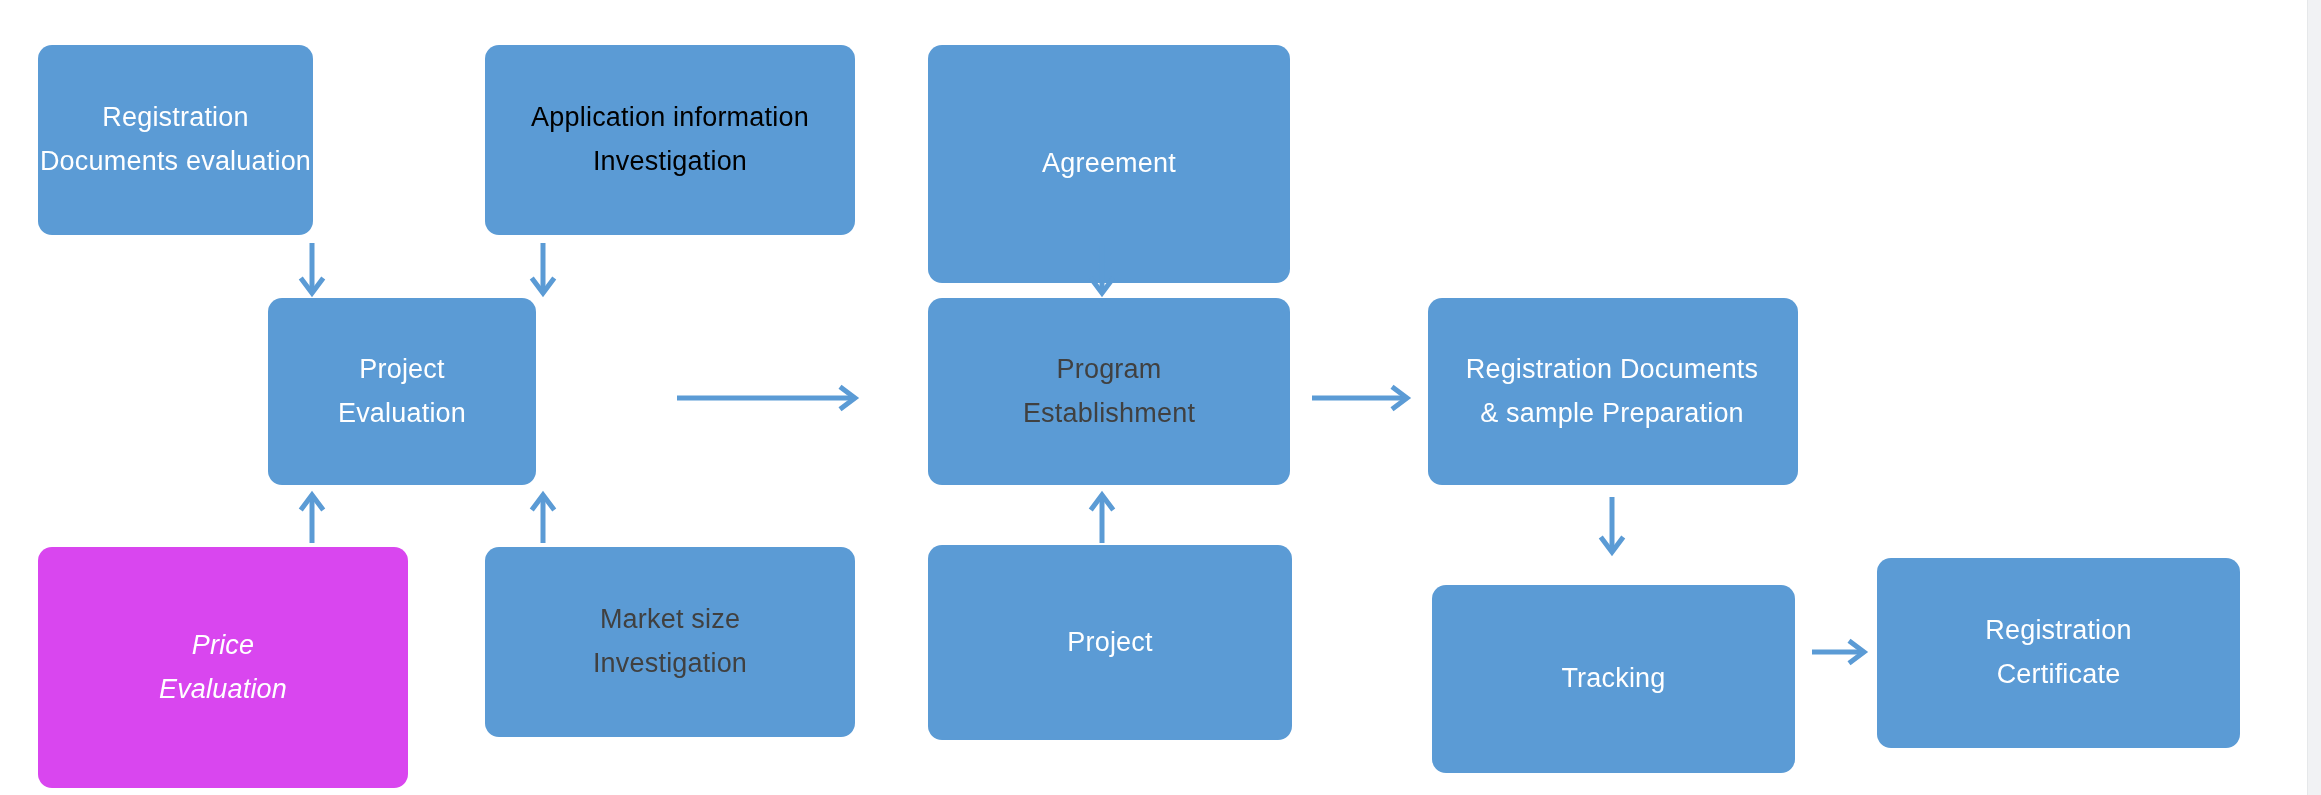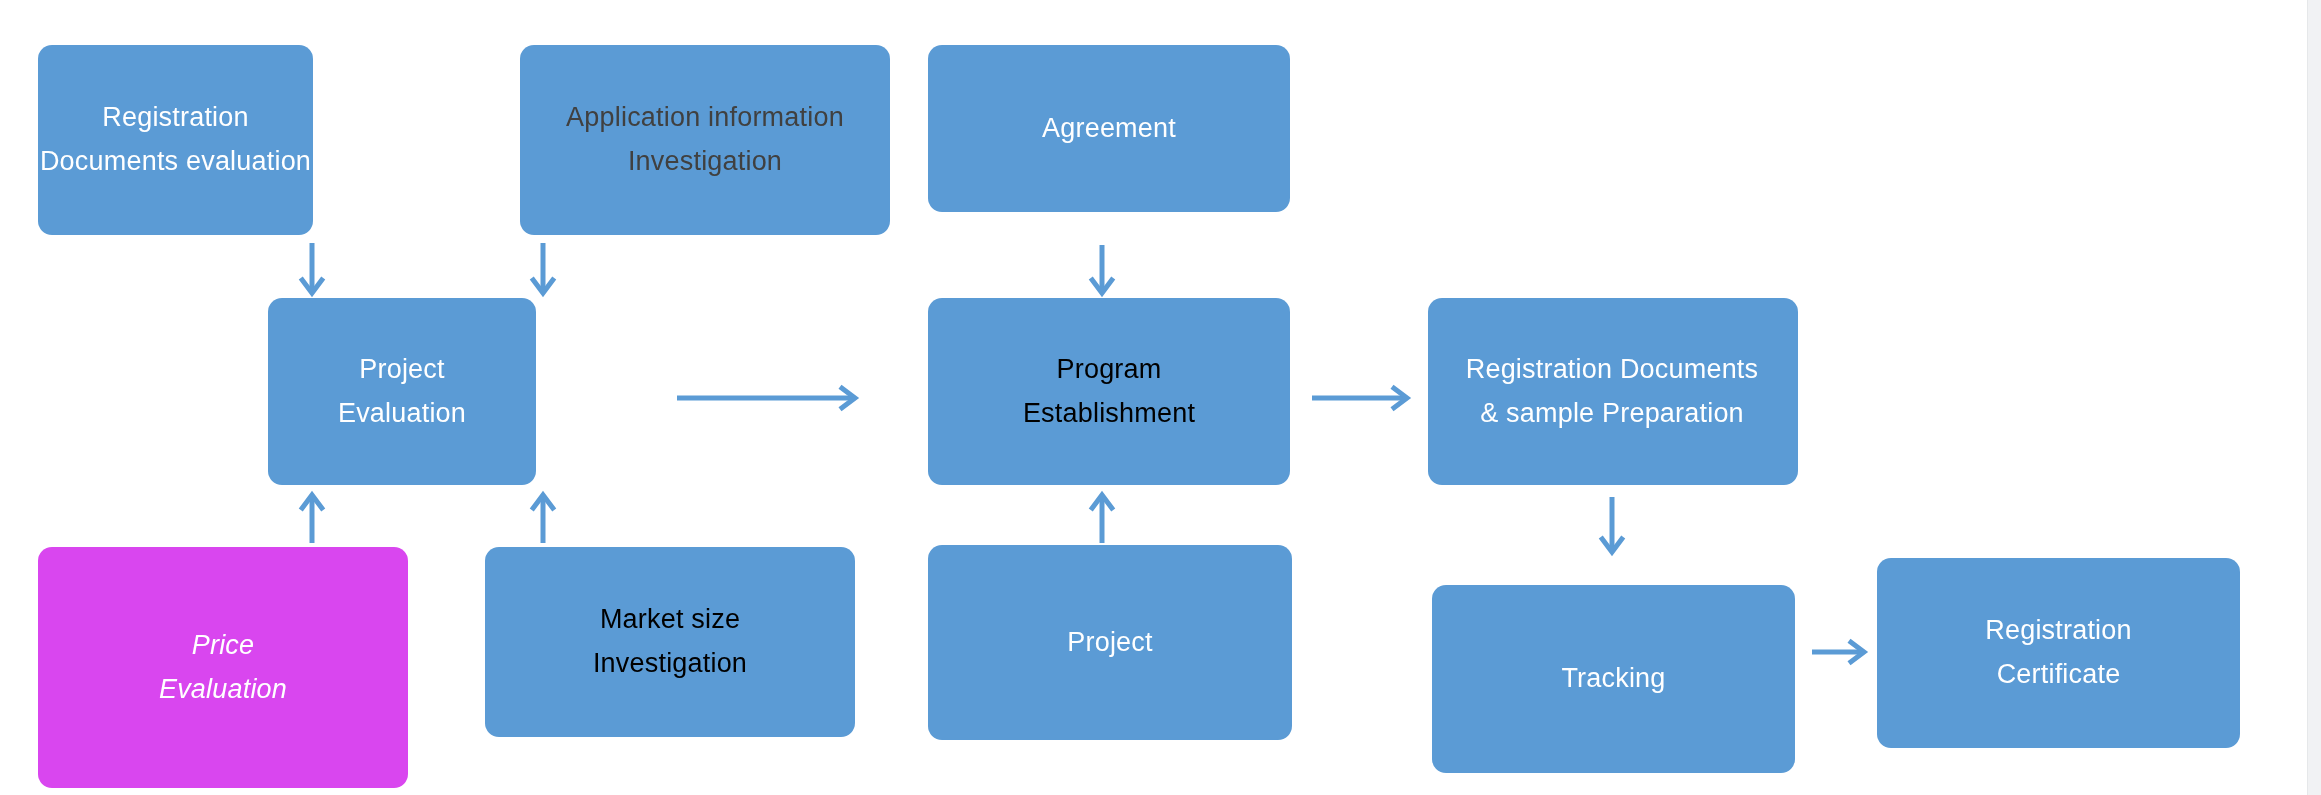--- a/index.html
+++ b/index.html
@@ -63,44 +63,44 @@
 </head>
 <body>
 
 <div id="canvas">
   <div class="right-strip-divider"></div>
   <div class="right-strip"></div>
 <div class="node" style="left: 38px; top: 45px; width: 275px; height: 190px; background: rgb(91, 155, 213); color: rgb(255, 255, 255);">
       <span class="line">Registration</span>
       <span class="line">Documents evaluation</span>
     </div>
-    <div class="node" style="left: 485px; top: 45px; width: 370px; height: 190px; background: rgb(91, 155, 213); color: #404040; margin-left: 35px;">
+    <div class="node" style="left: 485px; top: 45px; width: 370px; height: 190px; background: rgb(91, 155, 213); color: #000000;">
       <span class="line">Application information</span>
       <span class="line">Investigation</span>
     </div>
-    <div class="node" style="left: 928px; top: 45px; width: 362px; height: 167px; background: rgb(91, 155, 213); color: rgb(255, 255, 255);">
+    <div class="node" style="left: 928px; top: 45px; width: 362px; height: 238px; background: rgb(91, 155, 213); color: rgb(255, 255, 255);">
       <span class="line">Agreement</span>
     </div>
     <div class="node" style="left: 268px; top: 298px; width: 268px; height: 187px; background: rgb(91, 155, 213); color: rgb(255, 255, 255);">
       <span class="line">Project</span>
       <span class="line">Evaluation</span>
     </div>
-    <div class="node" style="left: 928px; top: 298px; width: 362px; height: 187px; background: rgb(91, 155, 213); color: #000000;">
+    <div class="node" style="left: 928px; top: 298px; width: 362px; height: 187px; background: rgb(91, 155, 213); color: #404040;">
       <span class="line">Program</span>
       <span class="line">Establishment</span>
     </div>
     <div class="node" style="left: 1428px; top: 298px; width: 370px; height: 187px; background: rgb(91, 155, 213); color: rgb(255, 255, 255); padding-left: 8px;">
       <span class="line">Registration Documents</span>
       <span class="line">&amp; sample Preparation</span>
     </div>
     <div class="node" style="left: 38px; top: 547px; width: 370px; height: 241px; background: #d946ef; color: rgb(255, 255, 255); font-style: italic;">
       <span class="line">Price</span>
       <span class="line">Evaluation</span>
     </div>
-    <div class="node" style="left: 485px; top: 547px; width: 370px; height: 190px; background: rgb(91, 155, 213); color: #000000;">
+    <div class="node" style="left: 485px; top: 547px; width: 370px; height: 190px; background: rgb(91, 155, 213); color: #404040;">
       <span class="line">Market size</span>
       <span class="line">Investigation</span>
     </div>
     <div class="node" style="left: 928px; top: 545px; width: 364px; height: 195px; background: rgb(91, 155, 213); color: rgb(255, 255, 255);">
       <span class="line">Project</span>
     </div>
     <div class="node" style="left: 1432px; top: 558px; width: 363px; height: 188px; background: rgb(91, 155, 213); color: rgb(255, 255, 255); margin-top: 27px;">
       <span class="line">Tracking</span>
     </div>
     <div class="node" style="left: 1877px; top: 558px; width: 363px; height: 190px; background: rgb(91, 155, 213); color: rgb(255, 255, 255);">

